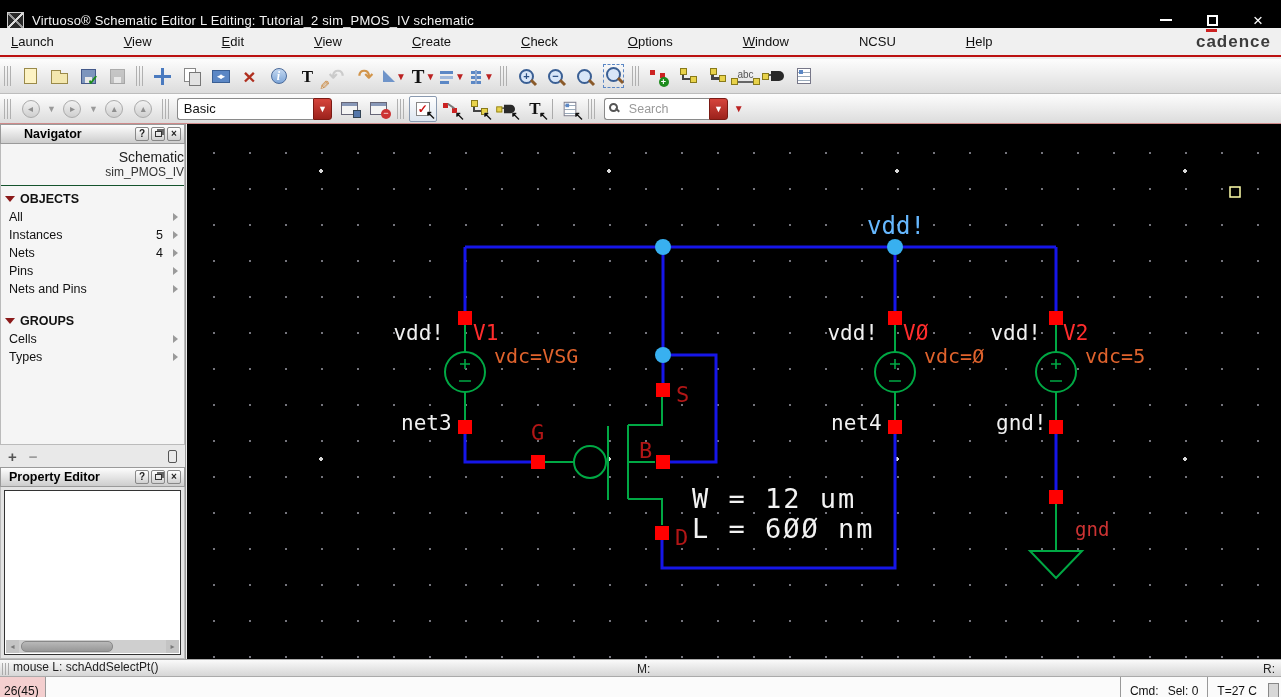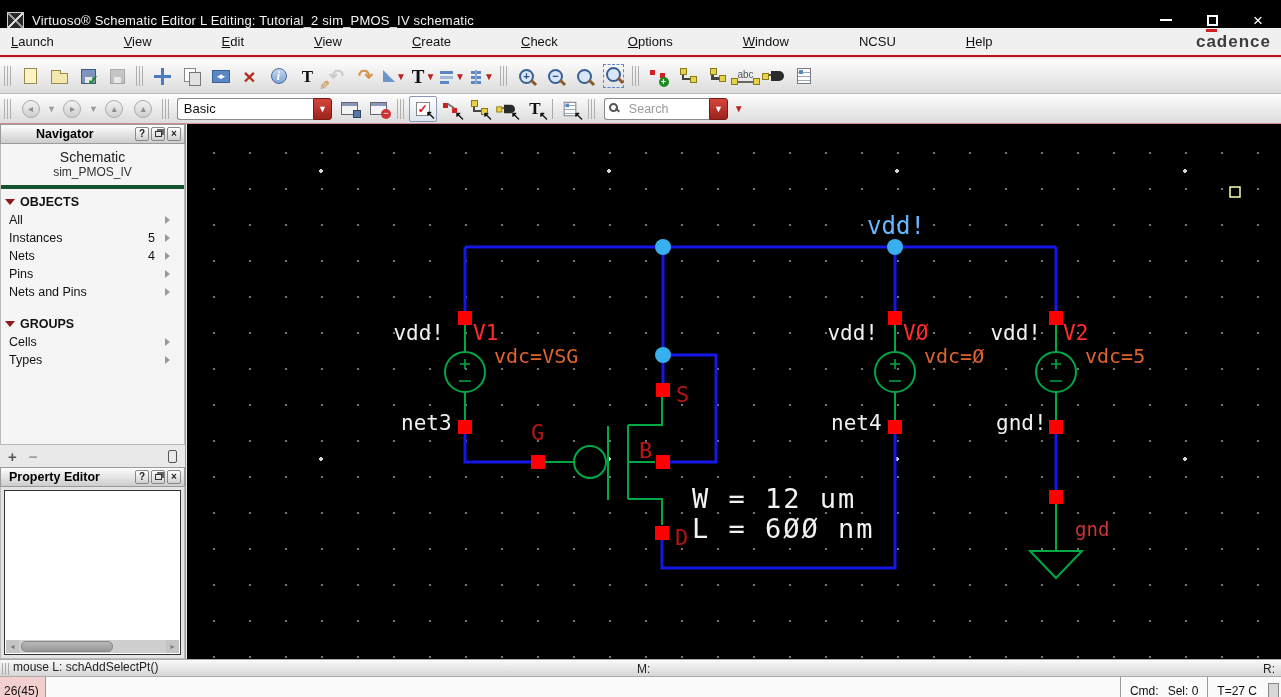--- a/index.html
+++ b/index.html
@@ -99,28 +99,28 @@
   .search-wrap { display:flex; align-items:center; margin-left:4px; }
   .search-box { position:relative; }
   .search-box input { width:105px; height:22px; border:1px solid #8a8a8a; border-right:none; border-radius:3px 0 0 3px; padding:2px 4px 2px 24px; font-size:12.5px; color:#333; font-family:"Liberation Sans",sans-serif; background:#fff; }
   .search-box input::placeholder { color:#9a9a9a; }
   .mag-s { position:absolute; left:5px; top:5px; width:9px; height:9px; border:2px solid #555; border-radius:50%; }
   .mag-s::after { content:""; position:absolute; width:5px; height:2px; background:#555; transform:rotate(45deg); right:-4px; bottom:-1px; }
 
   
   #leftcol { position:absolute; top:124px; left:0; width:186px; height:535px; background:#e4e4e4; border-right:1px solid #999; display:flex; flex-direction:column; }
   .panel-hdr { height:20px; background:linear-gradient(#fdfdfd,#cdcdcd); border:1px solid #9a9a9a; display:flex; align-items:center; padding:0 3px; }
-  .panel-hdr .pt { font-weight:bold; font-size:12.5px; margin-left:32px; flex:1; }
+  .panel-hdr .pt { font-weight:bold; font-size:12.5px; margin-left:20px; flex:1; }
   .panel-hdr.pe .pt { margin-left:5px; }
   .hbtn { width:14px; height:14px; margin-left:2px; background:linear-gradient(#fff,#d0d0d0); border:1px solid #888; border-radius:2px; font-size:10px; font-weight:bold; color:#222; display:flex; align-items:center; justify-content:center; line-height:1; }
   .nav-body { flex:1; background:#f5f5f5; border:1px solid #bbb; border-top:none; overflow:hidden; }
-  .nav-title { text-align:center; padding:5px 0 6px; border-bottom:4px solid #14532d; }
+  .nav-title { text-align:right; padding:5px 0 6px; border-bottom:1px solid #14532d; }
   .nav-title .t1 { font-size:14px; color:#222; }
   .nav-title .t2 { font-size:12px; color:#333; }
-  .tree { padding:4px 8px 0 0; }
+  .tree { padding:4px 0 0 0; }
   .trow { display:flex; align-items:center; height:18px; padding:0 6px 0 8px; font-size:12.5px; color:#111; }
   .trow .lbl { flex:1; }
   .trow .cnt { color:#111; margin-right:10px; }
   .sec { font-weight:bold; }
   .tri-down { width:0; height:0; border-left:5px solid transparent; border-right:5px solid transparent; border-top:6px solid #8b1a1a; margin-right:5px; margin-left:-4px; }
   .tri-right { width:0; height:0; border-top:4px solid transparent; border-bottom:4px solid transparent; border-left:5px solid #9a9a9a; }
   .addrem { height:22px; display:flex; align-items:center; padding:0 8px; background:#e9e9e9; }
   .addrem .plus { color:#555; font-size:15px; font-weight:bold; }
   .addrem .minus { color:#999; font-size:15px; font-weight:bold; margin-left:12px; }
   .addrem .pane-ic { margin-left:auto; width:9px; height:13px; border:1.5px solid #555; border-radius:2px; }

